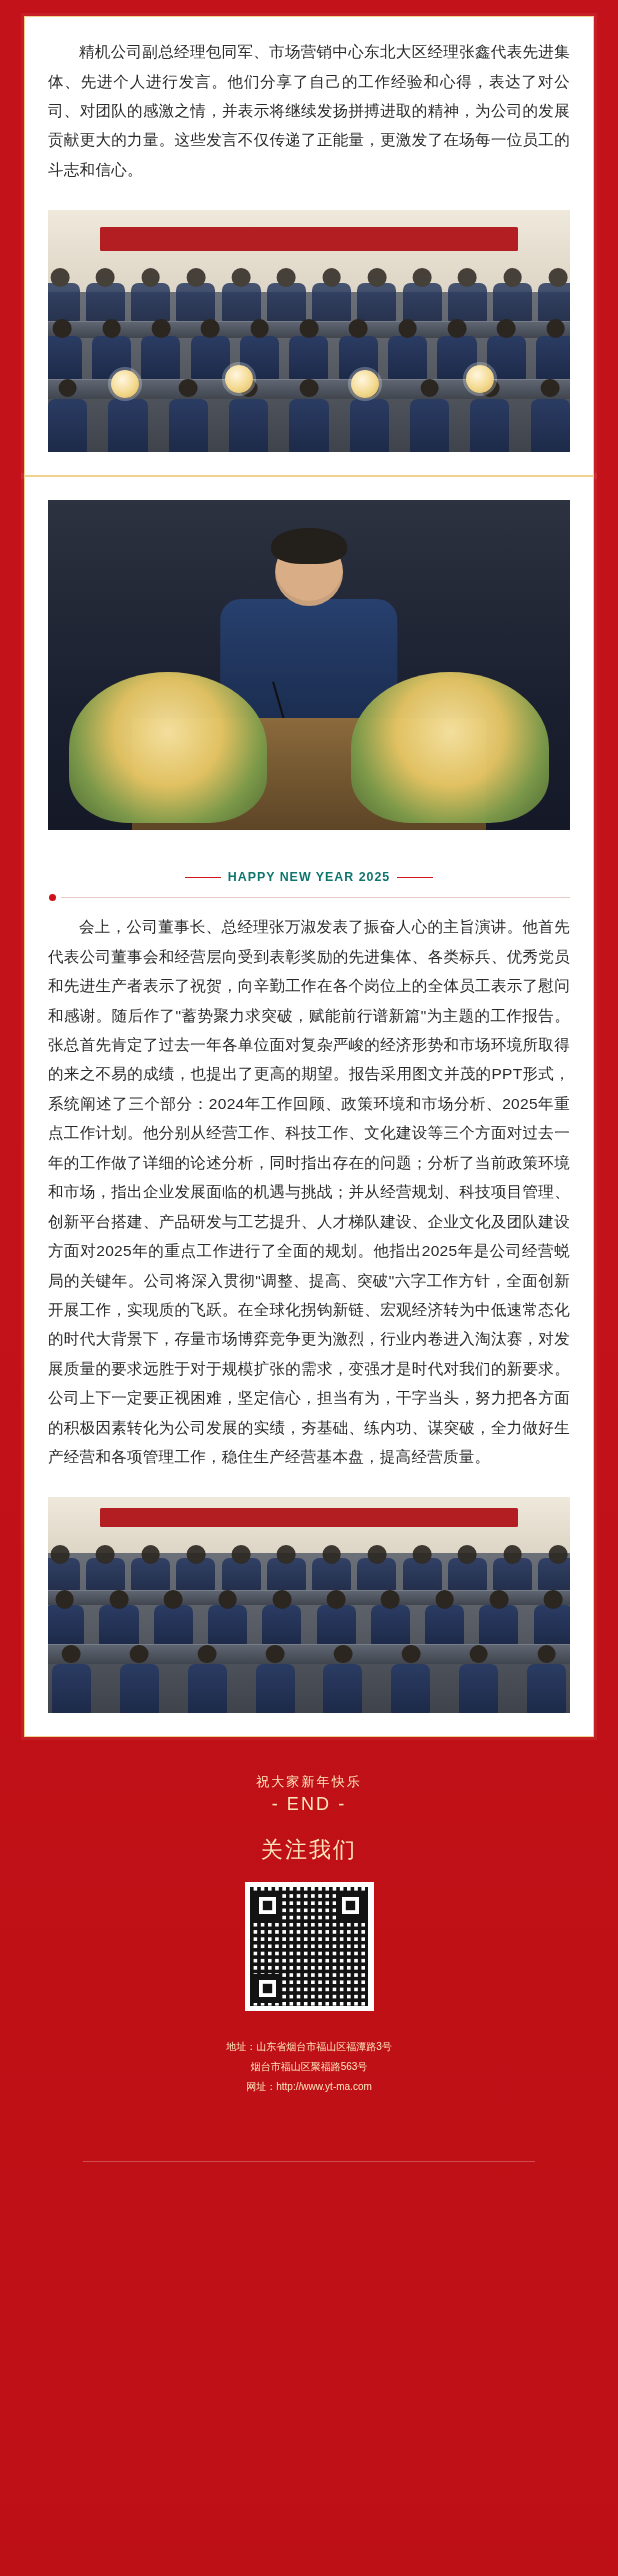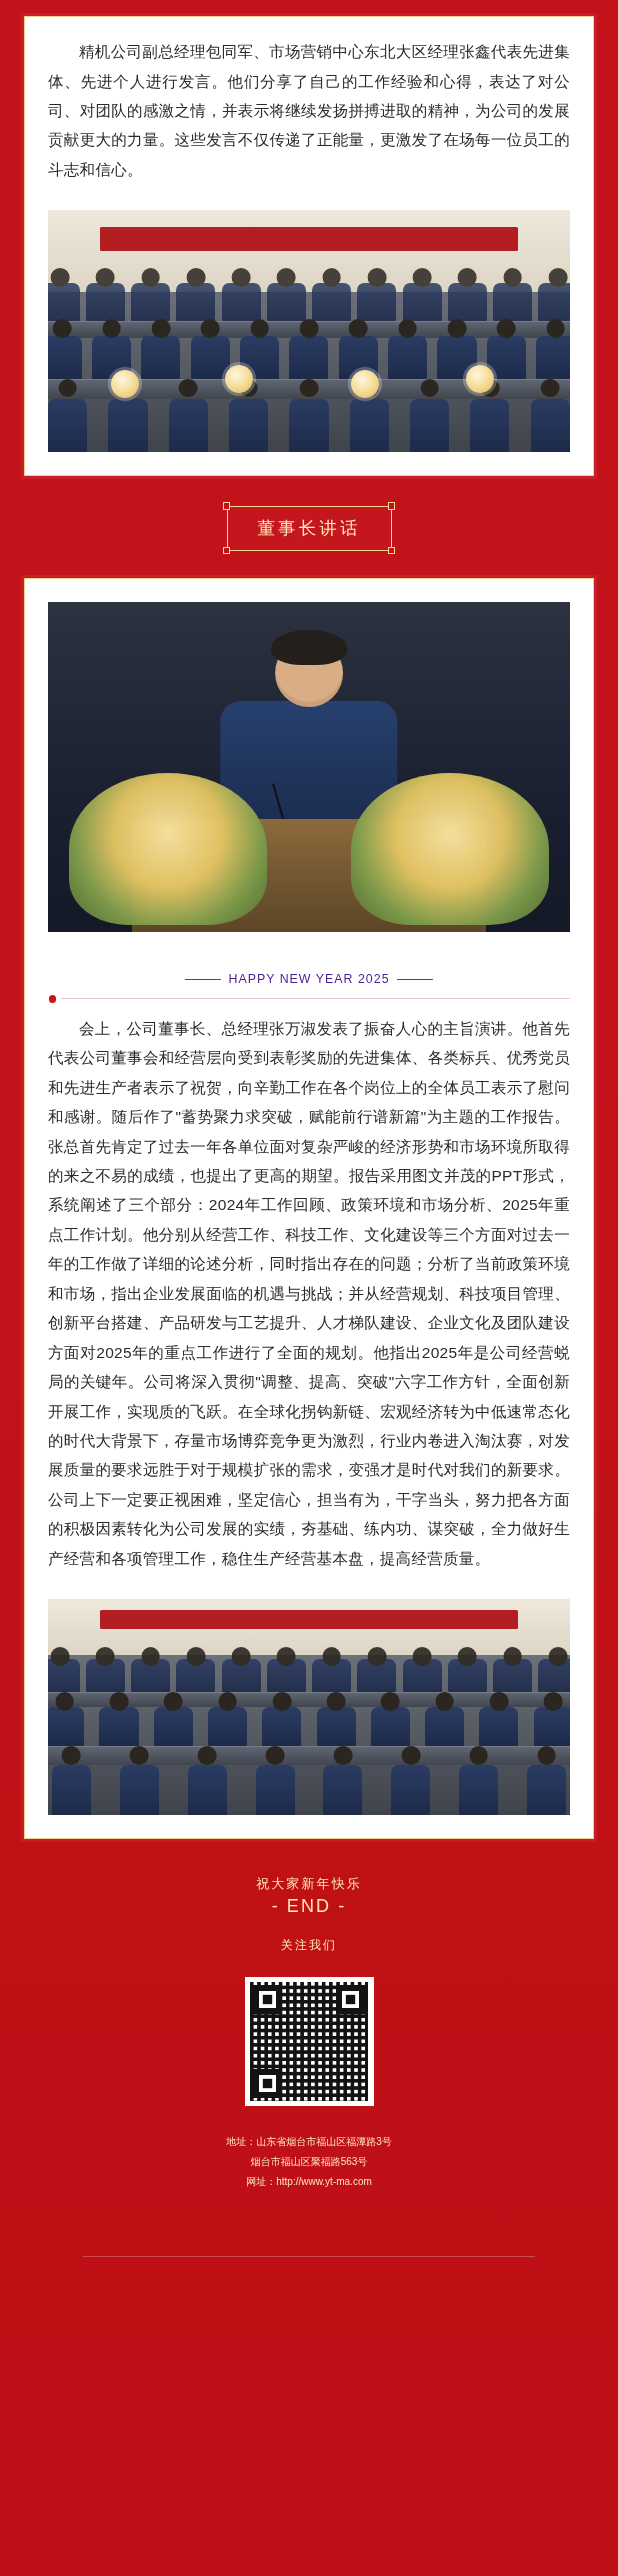--- a/index.html
+++ b/index.html
@@ -159,41 +159,41 @@
   .ribbon .c4 { right:-4.6px; bottom:-4.6px; }
 
   
   .hny {
     display:flex; align-items:center; justify-content:center;
     gap: 7.2px;
     margin: 17.5px 0 9.3px 0;
   }
   .hny .line { height:0.5px; width:36px; background:#d0161c; }
   .hny .txt {
-    color:#4c1d95; font-size: 12.4px; letter-spacing: 1px; font-weight: normal;
+    color:#0f766e; font-size: 12.4px; letter-spacing: 1px; font-weight: bold;
   }
   .red-dot {
     width: 7.2px; height: 7.2px; border-radius: 50%;
     background: #cf1218; margin: 0 0 0 1px;
   }
   .dot-rule {
     display:flex; align-items:center; gap: 5.2px;
     margin-bottom: 11.3px;
   }
   .dot-rule .rule { flex:1; height: 1px; background: #e8c9c9; }
 
   
   .footer {
     text-align:center;
     color:#ffe6bb;
     padding: 36px 20.6px 5.2px 20.6px;
   }
   .footer .big { font-size: 13px; letter-spacing: 2.1px; margin-bottom: 3px; }
   .footer .end { font-size: 18px; letter-spacing: 2.1px; margin-bottom: 20px; }
-  .footer .follow { font-size: 12px; letter-spacing: 2.1px; margin-bottom: 23px; }
+  .footer .follow { font-size: 22px; letter-spacing: 2.1px; margin-bottom: 17px; }
   .qr {
     width: 129px; height: 129px; margin: 0 auto 26px auto;
     background:#fff; padding: 5.2px;
   }
   .qr-grid {
     width:100%; height:100%;
     background-image:
       linear-gradient(90deg, #000 50%, transparent 50%),
       linear-gradient(0deg, #000 50%, transparent 50%);
     background-size: 7.2px 7.2px, 7.2px 7.2px;
@@ -282,26 +282,20 @@
             <div class="person"></div>
         </div>
         <div class="flower" style="left:12%;top:66%;"></div>
         <div class="flower" style="left:34%;top:64%;"></div>
         <div class="flower" style="left:58%;top:66%;"></div>
         <div class="flower" style="left:80%;top:64%;"></div>
       </div>
     </div>
   </div>
 
-  <div class="ribbon-wrap">
-    <span class="ribbon">
-      <i class="corner c1"></i><i class="corner c2"></i><i class="corner c3"></i><i class="corner c4"></i>
-      <span>董事长讲话</span>
-    </span>
-  </div>
 
   <div class="card">
     <div class="photo-wrap" style="padding-top:23px;">
       <div class="pic pic-2">
         <div class="stage-bg"></div>
         <div class="speaker-body"></div>
         <div class="speaker-head"></div>
         <div class="mic"></div>
         <div class="podium"></div>
         <div class="bouquet"></div>

